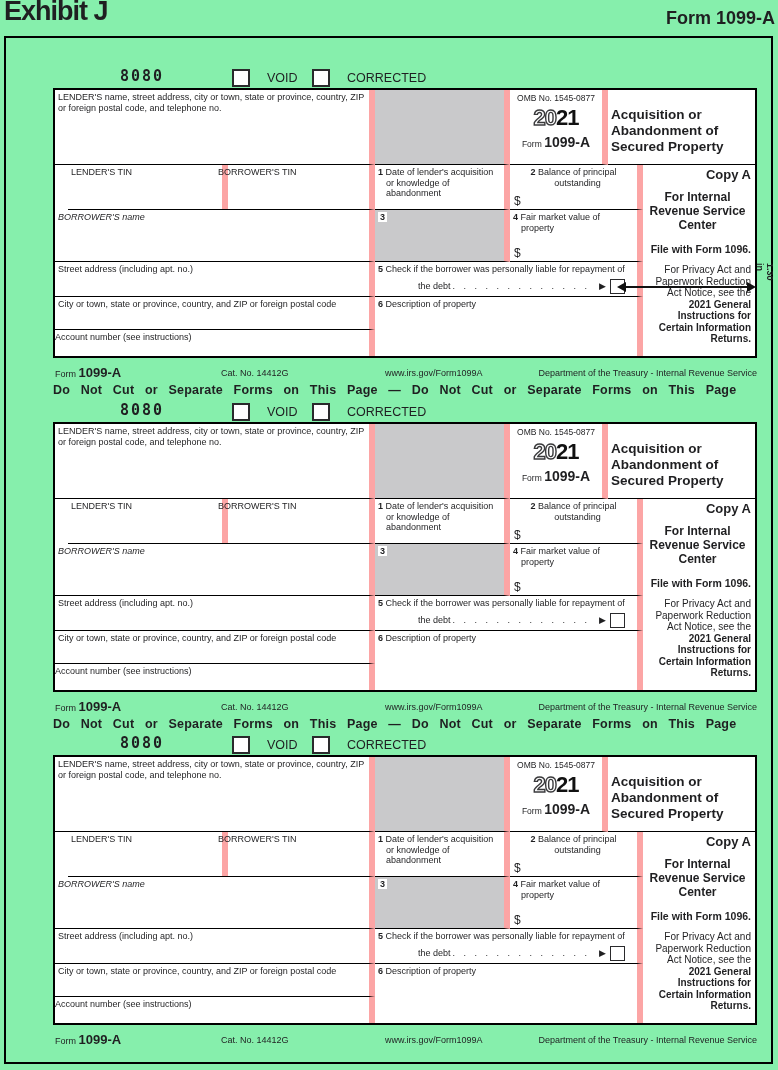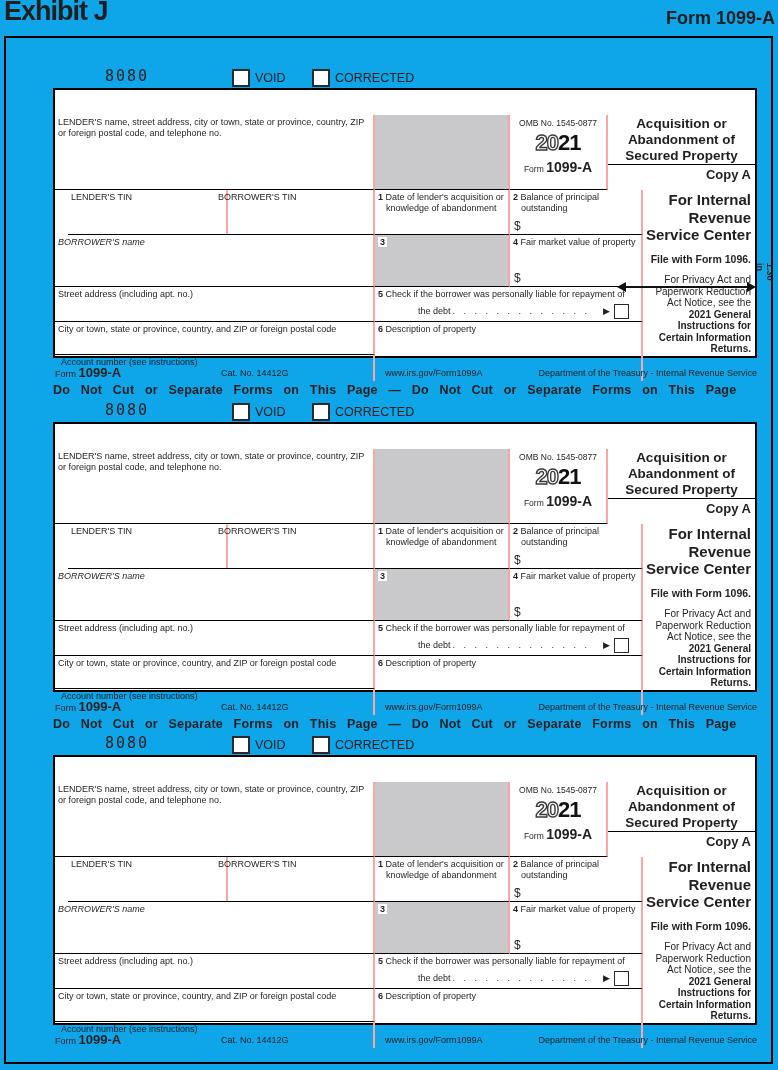--- a/index.html
+++ b/index.html
@@ -1,76 +1,76 @@
 <!DOCTYPE html>
 <html><head>
 <meta charset="utf-8">
 <style>
   html,body{margin:0;padding:0;background:#fff;}
-  #page{position:relative;width:778px;height:1070px;background:#0ea5e9;overflow:hidden;
+  #page{position:relative;width:778px;height:1070px;background:#86efac;overflow:hidden;
         font-family:"Liberation Sans",sans-serif;color:#1f1f21;}
   .hdr-exhibit{position:absolute;left:4px;top:-4px;font-size:27px;font-weight:bold;letter-spacing:-1px;}
   .hdr-form{position:absolute;right:3px;top:8px;font-size:18px;font-weight:bold;}
   .page-border{position:absolute;left:4px;top:36px;width:769px;height:1028px;border:2px solid #000;box-sizing:border-box;}
 
   .form-copy{position:absolute;left:53px;width:704px;}
   .copy-1{top:61px;} .copy-2{top:395px;} .copy-3{top:728px;}
 
   .code-row{position:relative;height:27px;}
-  .scan-code{position:absolute;left:52px;bottom:3px;font-family:"DejaVu Sans Mono",monospace;
-             font-weight:normal;font-size:15px;letter-spacing:2px;margin-top:48px;}
+  .scan-code{position:absolute;left:67px;bottom:3px;font-family:"DejaVu Sans Mono",monospace;
+             font-weight:bold;font-size:15px;letter-spacing:2px;margin-top:48px;}
   .chk-group{position:absolute;bottom:1px;display:flex;align-items:center;}
   .chk-void{left:179px;} .chk-corrected{left:259px;}
   .chkbox{width:14px;height:14px;border:2px solid #2a2a2c;background:#fff;display:inline-block;}
-  .chk-label{font-size:12.5px;margin-left:5px;}
+  .chk-label{font-size:12.5px;margin-left:17px;}
 
   .form-table{position:relative;width:704px;height:270px;border:2px solid #000;box-sizing:border-box;background:#fff;}
   .cell{position:absolute;box-sizing:border-box;font-size:9px;line-height:1.18;padding:2px 3px;}
-  .br{border-right:2px solid #fca5a5;margin-top:25px;} .bb{border-bottom:1px solid #000;}
+  .br{border-right:6px solid #fca5a5;} .bb{border-bottom:1px solid #000;}
   .shade{background:#c9c9cb;}
   .bnum{font-weight:bold;}
   .hang{display:block;padding-left:8px;text-indent:-8px;}
 
   .cell-lender{left:0;top:0;width:320px;height:75px;}
   .cell-grayTop{left:320px;top:0;width:135px;height:75px;}
   .cell-omb{left:455px;top:0;width:98px;height:75px;text-align:center;padding:3px 2px 1px;}
-  .cell-title{left:553px;top:0;width:147px;height:75px;text-align:center;padding-top:26px;
+  .cell-title{left:553px;top:0;width:147px;height:75px;padding-top:17px;
               font-size:13.5px;font-weight:bold;line-height:1.18;}
   .cell-ltin{left:13px;top:75px;width:160px;height:45px;}
   .cell-btin{left:160px;top:75px;width:160px;height:45px;}
   .cell-box1{left:320px;top:75px;width:135px;height:45px;}
-  .cell-box2{left:455px;top:75px;width:133px;height:45px;}
+  .cell-box2{left:455px;top:75px;width:133px;height:45px;text-align:center;}
   .cell-copya{left:588px;top:75px;width:112px;height:191px;text-align:right;padding:2px 4px 0 1px;}
   .cell-bname{left:0;top:120px;width:320px;height:52px;font-style:italic;}
   .cell-box3{left:320px;top:120px;width:135px;height:52px;}
   .cell-box4{left:455px;top:120px;width:133px;height:52px;}
   .cell-street{left:0;top:172px;width:320px;height:35px;}
   .cell-box5{left:320px;top:172px;width:268px;height:35px;}
   .cell-city{left:0;top:207px;width:320px;height:33px;}
   .cell-box6{left:320px;top:207px;width:268px;height:59px;}
-  .cell-account{left:0;top:240px;width:320px;height:26px;padding-left:6px;}
+  .cell-account{left:0;top:240px;width:320px;height:26px;padding-left:0;}
 
   .omb-no{font-size:8.5px;}
   .year{margin-top:4px;font-size:22px;font-weight:bold;line-height:1;}
   .year-outline{color:#fff;-webkit-text-stroke:1.4px #3a3a3c;letter-spacing:-1px;}
   .year-bold{color:#111;letter-spacing:-1px;}
   .omb-formline{margin-top:5px;font-size:8.5px;}
   .omb-formnum{font-size:14px;font-weight:bold;}
 
   .dollar{position:absolute;left:4px;bottom:1px;font-size:12px;}
   .chip3{background:#fff;padding:0 2px;}
   .box5-l2{display:flex;align-items:center;margin-top:4px;}
   .box5-pre{white-space:nowrap;padding-left:40px;}
   .dots{flex:1;overflow:hidden;white-space:nowrap;letter-spacing:3px;margin:0 2px;}
   .arrow-glyph{font-size:9px;margin-right:4px;}
   .box5-chk{width:13px;height:13px;border:1.5px solid #2a2a2c;background:#fff;display:inline-block;
             flex:none;margin-right:9px;}
 
   .ca-head{font-size:13px;font-weight:bold;margin-bottom:9px;}
-  .ca-dest{font-size:15px;font-weight:bold;line-height:1.15;margin-bottom:10px;}
+  .ca-dest{font-size:12px;font-weight:bold;line-height:1.15;margin-bottom:10px;text-align:center;}
   .ca-file{font-size:10.5px;font-weight:bold;margin-bottom:9px;}
   .ca-priv{font-size:10px;line-height:1.15;}
   .ca-priv-bold{font-weight:bold;}
 
   .footer-row{position:relative;height:16px;margin-top:7px;font-size:9px;}
   .f-form{position:absolute;left:2px;top:0;}
   .f-formnum{font-size:13px;font-weight:bold;}
   .f-cat{position:absolute;left:168px;top:3px;}
   .f-url{position:absolute;left:332px;top:3px;}
   .f-dept{position:absolute;right:0;top:3px;}

